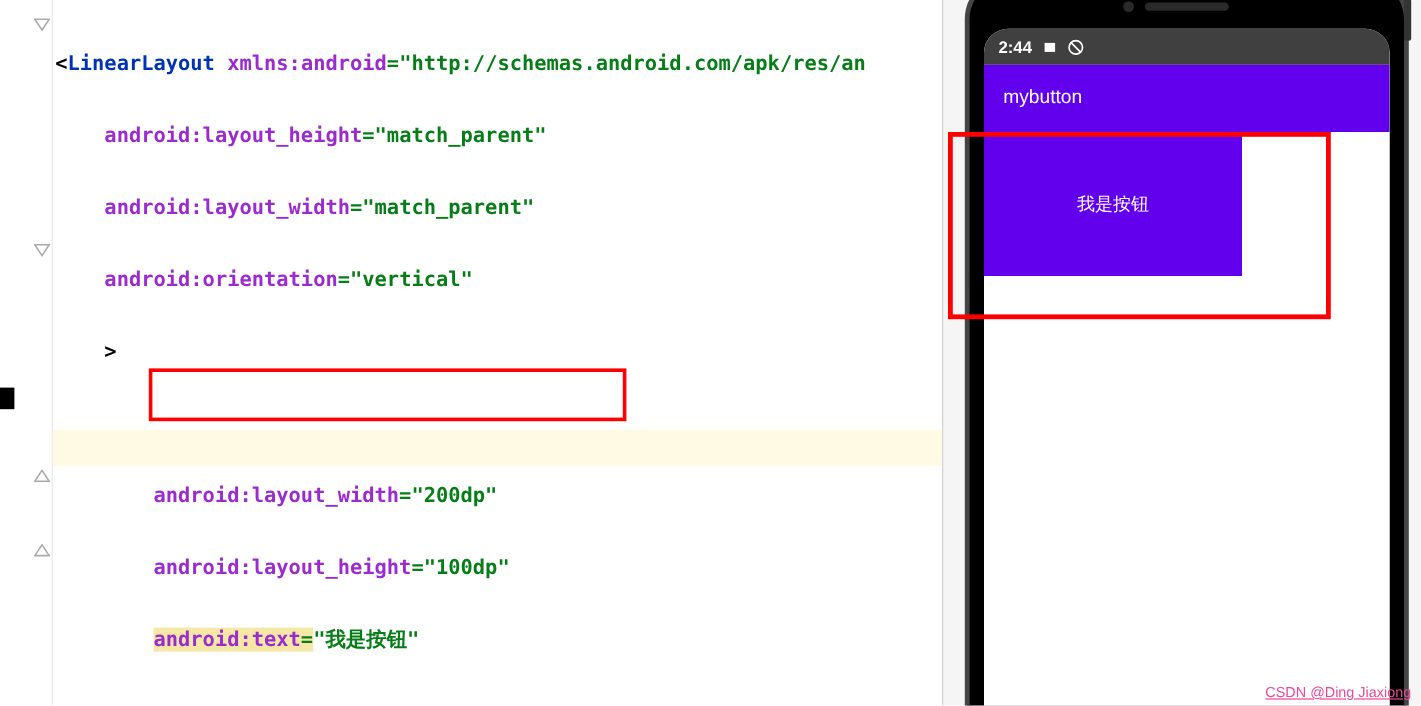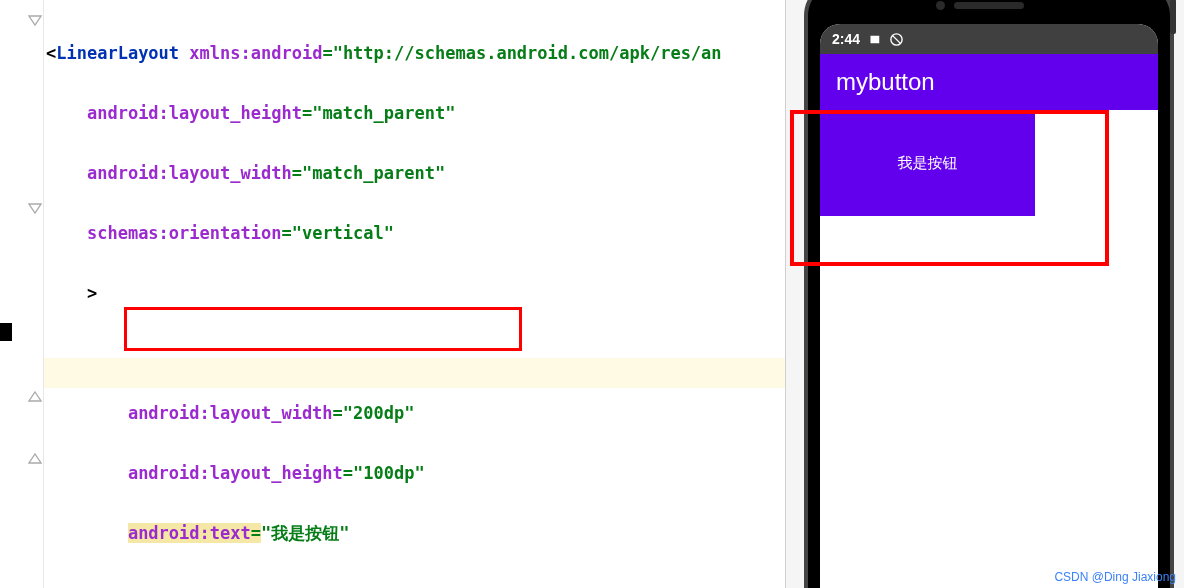--- a/index.html
+++ b/index.html
@@ -169,36 +169,36 @@
     .status-icon { width: 15px; height: 15px; }
     
     .app-bar {
       height: 56px;
       background: #6200ee;
       color: #fff;
       display: flex;
       align-items: center;
       padding: 0 16px;
       font-family: sans-serif;
-      font-size: 24px;
+      font-size: 16px;
       font-weight: 500;
     }
     
     .app-content {
       position: relative;
       background: #fff;
       height: calc(100% - 86px);
     }
     
     .btn-el {
       position: absolute;
       left: 0;
       top: 0;
       width: 215px;
-      height: 106px;
+      height: 120px;
       background: #6200ee;
       color: #fff;
       display: flex;
       align-items: center;
       justify-content: center;
       font-family: sans-serif;
       font-size: 15px;
       border: none;
       cursor: pointer;
     }
@@ -214,21 +214,22 @@
       z-index: 20;
       pointer-events: none;
     }
     
     .watermark {
       position: absolute;
       right: 8px;
       bottom: 4px;
       font-family: sans-serif;
       font-size: 12px;
-      color: #3b82f6;
+      color: #ec4899;
+      text-decoration: underline;
     }
   </style>
 </head>
 <body>
 
 <div class="code-panel">
   <div class="gutter">
     <div class="gutter-marker" style="top:12px;">
       <svg viewBox="0 0 14 12">
           <path d="M1 1 L13 1 L7 10 Z" fill="none" stroke="#aaa" stroke-width="1.3"></path>
@@ -251,21 +252,21 @@
     </div>
   </div>
 
   <div class="cursor-mark"></div>
   <div class="hl-line current"></div>
 
   <div class="code-content">
 <span class="code-line"><span class="txt">&lt;</span><span class="kw">LinearLayout</span> <span class="at">xmlns:android</span><span class="str">=</span><span class="str">"http://schemas.android.com/apk/res/an</span></span>
 <span class="code-line">    <span class="at">android:layout_height</span><span class="str">=</span><span class="str">"match_parent"</span></span>
 <span class="code-line">    <span class="at">android:layout_width</span><span class="str">=</span><span class="str">"match_parent"</span></span>
-<span class="code-line">    <span class="at">schemas:orientation</span><span class="str">=</span><span class="str">"vertical"</span></span>
+<span class="code-line">    <span class="at">android:orientation</span><span class="str">=</span><span class="str">"vertical"</span></span>
 <span class="code-line">    <span class="txt">&gt;</span></span>
 <span class="code-line"></span>
 <span class="code-line">        <span class="at">android:layout_width</span><span class="str">=</span><span class="str">"200dp"</span></span>
 <span class="code-line">        <span class="at">android:layout_height</span><span class="str">=</span><span class="str">"100dp"</span></span>
 <span class="code-line">        <span class="hl-yellow"><span class="at">android:text</span><span class="str">=</span></span><span class="str">"我是按钮"</span></span>
 
 
 
 
 

